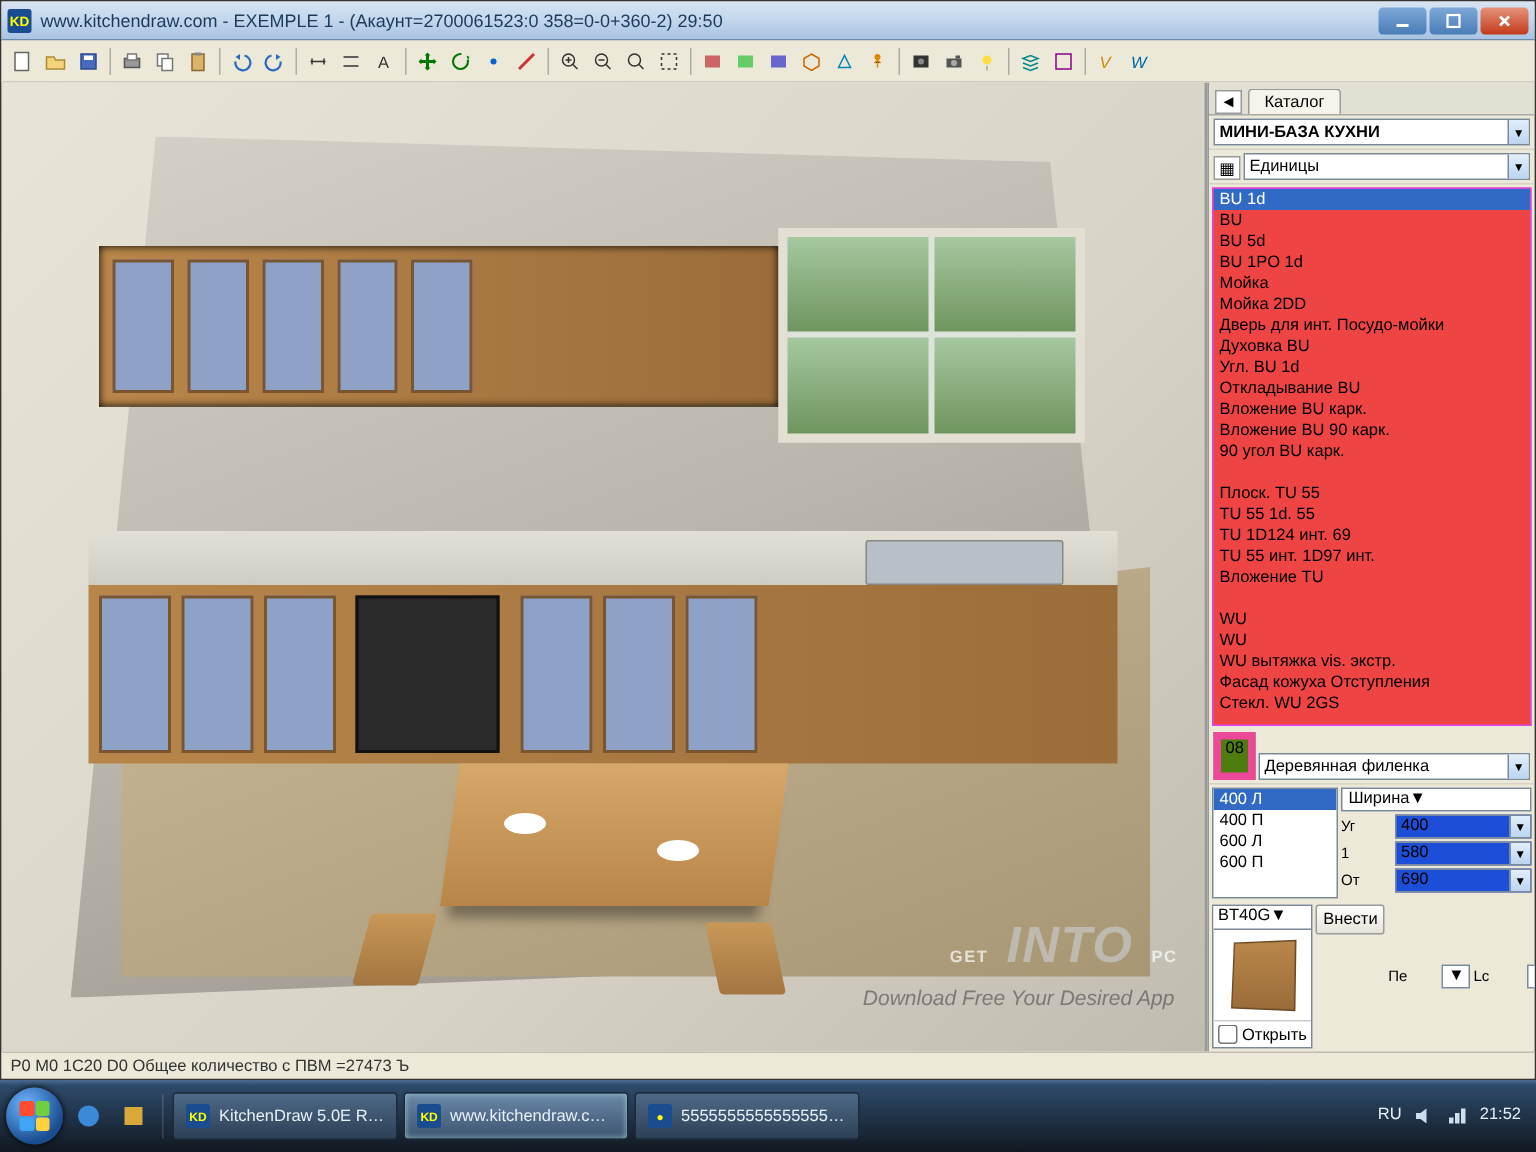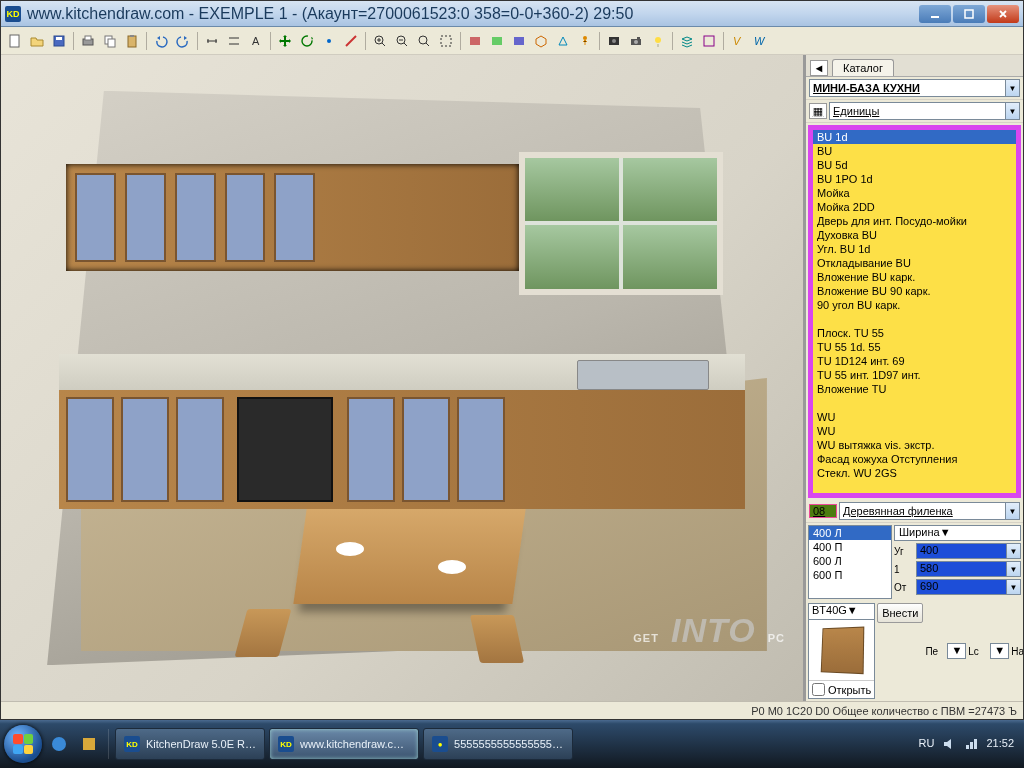--- a/index.html
+++ b/index.html
@@ -1,20 +1,20 @@
 <!DOCTYPE html>
 <html><head>
 <meta charset="utf-8">
 <style>
 * { margin: 0; padding: 0; box-sizing: border-box; font-family: "Segoe UI", Tahoma, sans-serif; font-size: 11px; }
 body { width: 1024px; height: 768px; overflow: hidden; background: #000; }
 .window { width: 1024px; height: 720px; background: #ece9d8; display: flex; flex-direction: column; border: 1px solid #333; }
 .titlebar { height: 26px; background: linear-gradient(#d7e4f2, #c2d6ed, #a9c3e2); display: flex; align-items: center; padding: 0 4px; border-bottom: 1px solid #6b8aaa; }
 .titlebar .icon-kd { width: 16px; height: 16px; background: #1a4d8f; color: #ff0; font-size: 9px; font-weight: bold; display: flex; align-items: center; justify-content: center; border-radius: 2px; margin-right: 6px; }
-.titlebar .title { flex: 1; color: #1a3a5c; font-size: 16px; }
+.titlebar .title { flex: 1; color: #1a3a5c; font-size: 12px; }
 .winbtns { display: flex; gap: 2px; }
 .winbtn { width: 32px; height: 18px; border-radius: 3px; display: flex; align-items: center; justify-content: center; color: #fff; cursor: pointer; }
 .winbtn.min, .winbtn.max { background: linear-gradient(#7ea8d6,#4a7cb8); }
 .winbtn.close { background: linear-gradient(#e6937d,#c23a1a); }
 .menubar { height: 22px; background: #ece9d8; display: flex; align-items: center; padding: 0 4px; gap: 2px; border-bottom: 1px solid #d0ccc0; }
 .menubar .mitem { padding: 2px 8px; cursor: pointer; }
 .menubar .mitem:first-letter { text-decoration: underline; }
 .toolbar { height: 28px; background: #ece9d8; display: flex; align-items: center; padding: 2px 4px; gap: 2px; border-bottom: 1px solid #d0ccc0; }
 .tbtn { width: 20px; height: 20px; display: flex; align-items: center; justify-content: center; cursor: pointer; border: 1px solid transparent; }
 .tsep { width: 1px; height: 18px; background: #b0aca0; margin: 0 2px; }
@@ -39,47 +39,47 @@
 .kitchen3d .p1{bottom:20%; left:41%;} .kitchen3d .p2{bottom:17%; left:55%;}
 .kitchen3d .chair { position:absolute; width:44px; height:48px; background:linear-gradient(#c89858,#a37540); border-radius:3px; }
 .kitchen3d .c1{bottom:3%; left:28%; transform:skewX(-15deg);} .kitchen3d .c2{bottom:2%; left:60%; transform:skewX(12deg);}
 .watermark { position:absolute; right:18px; bottom:50px; font-size:40px; font-weight:700; color:rgba(255,255,255,.7); letter-spacing:1px; pointer-events:none; }
 .watermark .into{font-size:34px; color:rgba(200,200,200,.7);font-style:italic;} 
 .dlfree { position:absolute; right:20px; bottom:28px; font-size:14px; color:rgba(90,90,90,.7); font-style:italic; }
 .sidepanel { width: 218px; background: #ece9d8; display: flex; flex-direction: column; border-left: 1px solid #999; }
 .sidepanel .tabrow { height: 22px; display: flex; align-items: flex-end; padding: 0 4px; background:#e2dfd3; border-bottom:1px solid #aaa; }
 .sidepanel .tabrow .tb { width:18px; height:16px; background:#fff; border:1px solid #999; margin-right:4px; display:flex;align-items:center;justify-content:center; cursor:pointer; }
 .sidepanel .tabrow .tab { padding:2px 10px; background:#f5f3ea; border:1px solid #999; border-bottom:none; border-radius:3px 3px 0 0; cursor:pointer; }
-.sidepanel .row { display:flex; align-items:center; padding:2px 3px; gap:2px; border-bottom:1px solid #d6d2c6;text-decoration:underline; }
+.sidepanel .row { display:flex; align-items:flex-end; padding:2px 3px; gap:2px; border-bottom:1px solid #d6d2c6; }
 .sidepanel .combo { flex:1; height:18px; background:#fff; border:1px solid #7a8a99; display:flex; align-items:center; padding:0 3px; position:relative; cursor:pointer; }
 .sidepanel .combo .arrow, .numfield .arrow { position:absolute; right:0; top:0; width:14px; height:100%; background:linear-gradient(#e2eefb,#bcd5f0); border-left:1px solid #7a8a99; display:flex; align-items:center; justify-content:center; font-size:8px; }
 .sidepanel .dbname { font-weight:700; }
-.sidepanel .listbox { flex:1; min-height:0; background:#fde047; border:5px solid #d946ef; margin:2px; overflow:auto; }
+.sidepanel .listbox { flex:1; min-height:0; background:#ef4444; border:1px solid #d946ef; margin:2px; overflow:auto; }
 .sidepanel .listbox .li { padding:1px 4px; cursor:pointer; white-space:nowrap; }
 .sidepanel .listbox .li.sel { background:#316ac5; color:#fff; }
 .sidepanel .paramgrid { display:flex; padding:2px; gap:2px; }
 .sidepanel .sizes { width:84px; background:#fff; border:1px solid #7a8a99; height:74px; overflow:auto; }
 .sidepanel .sizes .li { padding:1px 4px; cursor:pointer; }
 .sidepanel .sizes .li.sel { background:#316ac5; color:#fff; }
 .sidepanel .dims { flex:1; display:flex; flex-direction:column; gap:2px; }
 .sidepanel .dimhead { height:16px; background:#fff; border:1px solid #7a8a99; padding:0 4px; position:relative; cursor:pointer; }
-.sidepanel .dimrow { display:flex; gap:4px; align-items:center; }
+.sidepanel .dimrow { display:flex; gap:18px; align-items:center; }
 .sidepanel .dimrow .lbl { width:18px; font-size:10px; }
 .sidepanel .numfield { flex:1; height:16px; background:#1d4ed8; border:1px solid #7a8a99; padding:0 3px; position:relative; }
 .sidepanel .bottom { display:flex; padding:2px; gap:2px; }
 .sidepanel .preview { width:130px; height:96px; background:#fff; border:1px solid #7a8a99; display:flex; flex-direction:column; }
 .sidepanel .preview .code { height:16px; background:#fff; border-bottom:1px solid #7a8a99; padding:0 3px; position:relative; cursor:pointer; }
 .sidepanel .preview .pimg { flex:1; display:flex; align-items:center; justify-content:center; }
 .sidepanel .preview .pcabinet { width:44px; height:46px; background:linear-gradient(#b8864a,#9b6d3a); border:1px solid #6a4a24; transform:perspective(160px) rotateY(-16deg) rotateX(6deg); }
 .sidepanel .preview .openrow { display:flex; align-items:center; gap:3px; padding:2px 3px; border-top:1px solid #ccc; }
 .sidepanel .rightcol { flex:1; display:flex; flex-direction:row; gap:2px; }
 .sidepanel .btn { height:20px; background:linear-gradient(#fefefe,#e6e3d8); border:1px solid #9a9a9a; border-radius:2px; cursor:pointer; display:flex; align-items:center; justify-content:center; padding:0 4px; }
 .sidepanel .small-combo { height:16px; background:#fff; border:1px solid #7a8a99; position:relative; padding:0 3px; cursor:pointer; }
 .sidepanel .numinput { height:16px; background:#fff; border:1px solid #7a8a99; padding:0 3px; position:relative; }
-.statusbar { height: 18px; background:#ece9d8; border-top:1px solid #c0bcb0; display:flex; align-items:center; padding:0 6px; font-size:10px; color:#333; justify-content:flex-end; }
+.statusbar { height: 18px; background:#ece9d8; border-top:1px solid #c0bcb0; display:flex; align-items:center; padding:0 6px; font-size:10px; color:#333; justify-content:flex-start; }
 .taskbar { width:1024px; height:48px; background:linear-gradient(#4a6a8f 0%, #2d4a6a 8%, #111820 100%); display:flex; align-items:center; padding:0 4px; gap:4px; }
 .startbtn { width:38px; height:38px; border-radius:50%; background:radial-gradient(circle at 35% 30%, #6fb5ff, #1a4d8f 70%); display:flex; align-items:center; justify-content:center; cursor:pointer; box-shadow:0 0 4px #000; }
 .startbtn .winlogo { width:20px; height:20px; display:grid; grid-template-columns:1fr 1fr; grid-template-rows:1fr 1fr; gap:1px; }
 .startbtn .q{border-radius:2px;} .qr{background:#ff4c2e;} .qg{background:#6fcf3f;} .qb{background:#3fa6f5;} .qy{background:#ffd23f;}
 .taskbar .ql { width:26px; height:26px; display:flex; align-items:center; justify-content:center; cursor:pointer; }
 .taskbar .tasksep { width:1px; height:30px; background:rgba(255,255,255,.15); margin:0 2px; }
 .taskbar .taskbtn { height:32px; min-width:150px; max-width:170px; background:linear-gradient(#4e6a88,#2c4056); border:1px solid #1c2a3a; border-radius:3px; display:flex; align-items:center; gap:6px; padding:0 8px; color:#e8f0f8; cursor:pointer; }
 .taskbar .taskbtn.active { background:linear-gradient(#6a88a8,#3c5470); box-shadow:inset 0 0 4px #9cc; }
 .taskbar .taskbtn .ticon { width:16px; height:16px; background:#1a4d8f; border-radius:2px; display:flex; align-items:center; justify-content:center; font-size:8px; font-weight:bold; color:#ff0; }
 .taskbar .tray { margin-left:auto; display:flex; gap:8px; color:#e8f0f8; padding-right:6px; }
@@ -329,20 +329,21 @@
             <div class="door b6"></div>
           </div>
         <div class="sink"></div>
         <div class="table"></div>
         <div class="plate p1"></div>
           <div class="plate p2"></div>
         <div class="chair c1"></div>
           <div class="chair c2"></div>
       </div>
       <div class="watermark"><span>GET</span> <span class="into">INTO</span> <span>PC</span></div>
+      <div class="dlfree">Download Free Your Desired App</div>
     </div>
 
     <div class="sidepanel">
       <div class="tabrow">
         <div class="tb">◄</div>
         <div class="tab">Каталог</div>
       </div>
       <div class="row">
         <div class="combo">
             <span class="dbname">МИНИ-БАЗА КУХНИ</span>
@@ -377,21 +378,21 @@
           <div class="li">TU 55 инт. 1D97 инт.</div>
           <div class="li">Вложение TU</div>
           <div class="li">&nbsp;</div>
           <div class="li">WU</div>
           <div class="li">WU</div>
           <div class="li">WU вытяжка vis. экстр.</div>
           <div class="li">Фасад кожуха Отступления</div>
           <div class="li">Стекл. WU 2GS</div>
         </div>
       <div class="row">
-        <div style="width:28px;height:14px;background:#4d7c0f;border:1px solid #ec4899;padding:0 3px;position:relative"><span>08</span></div>
+        <div style="width:28px;height:32px;background:#4d7c0f;border:5px solid #ec4899;padding:0 3px;position:relative"><span>08</span></div>
         <div class="combo">
             <span>Деревянная филенка</span>
             <span class="arrow">▼</span>
           </div>
       </div>
       <div class="paramgrid">
         <div class="sizes" id="sizes-list">
             <div class="li sel">400 Л</div>
             <div class="li">400 П</div>
             <div class="li">600 Л</div>

